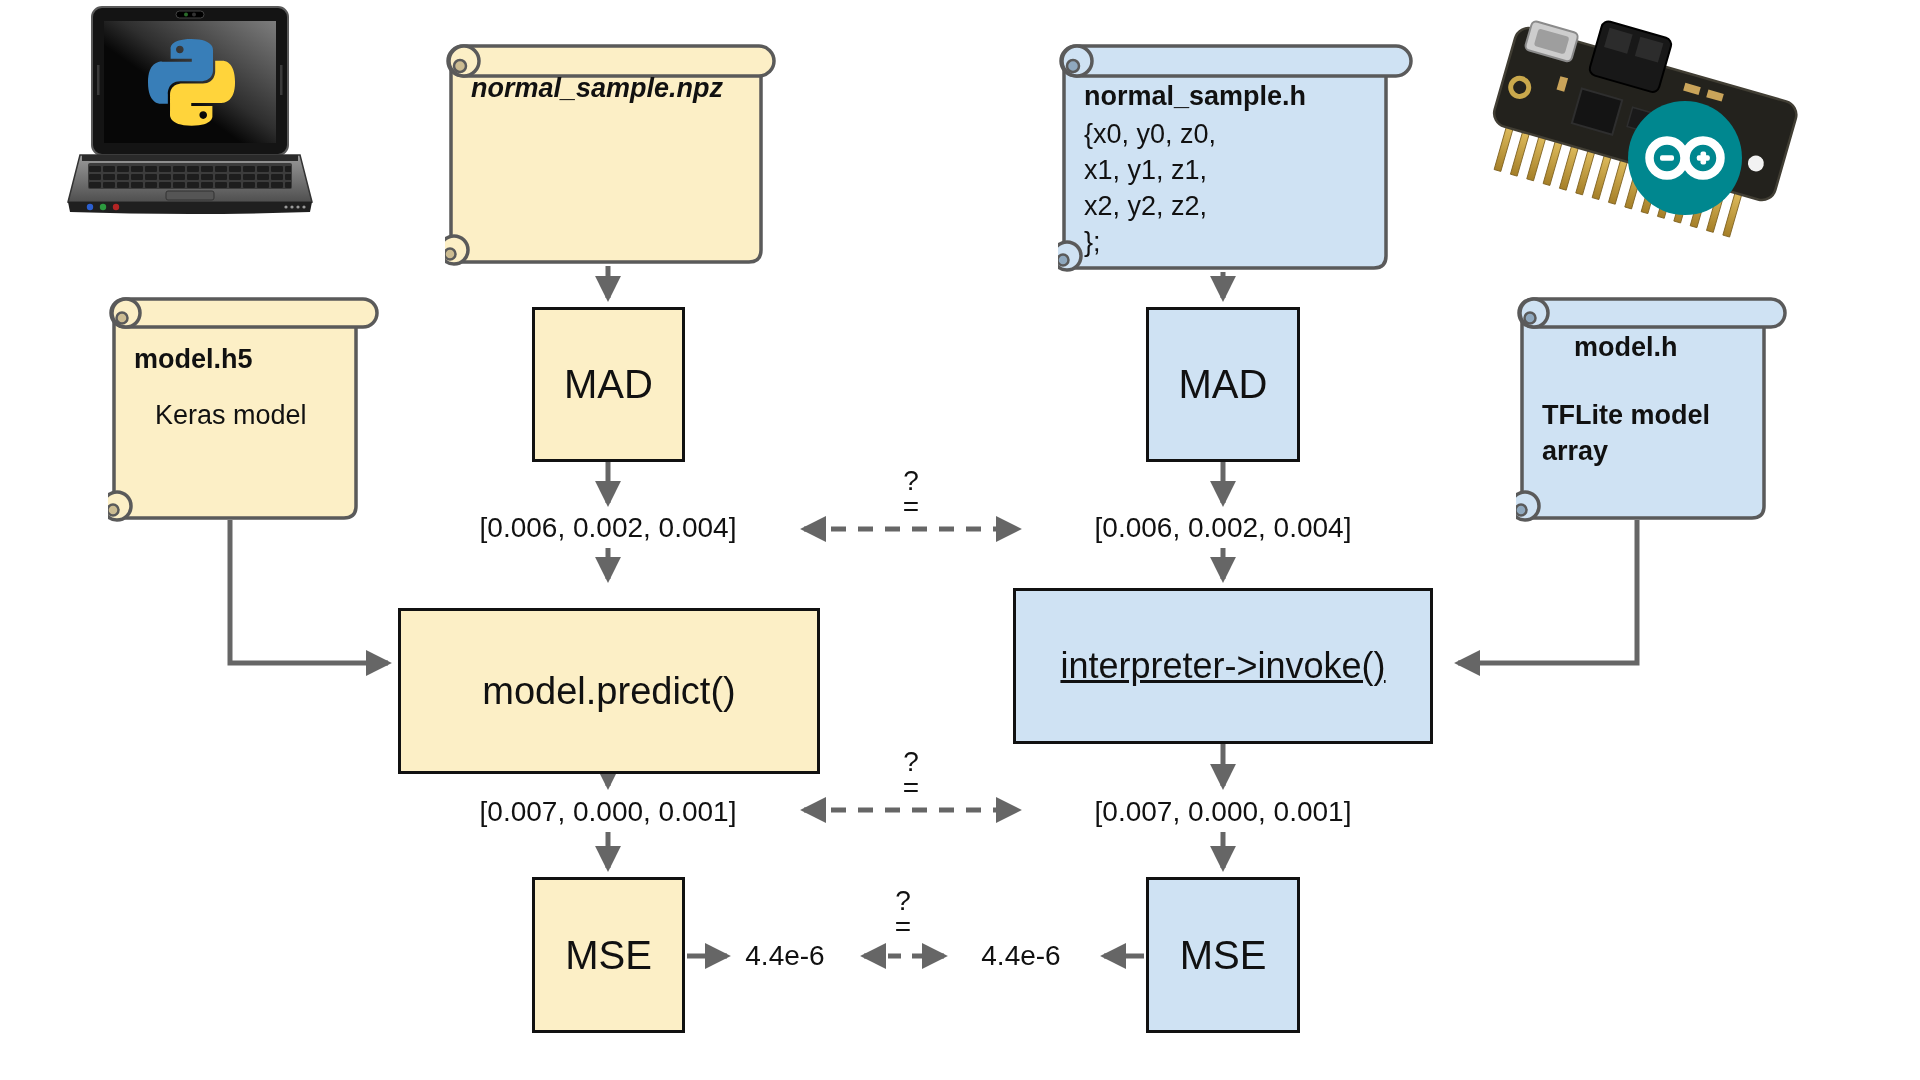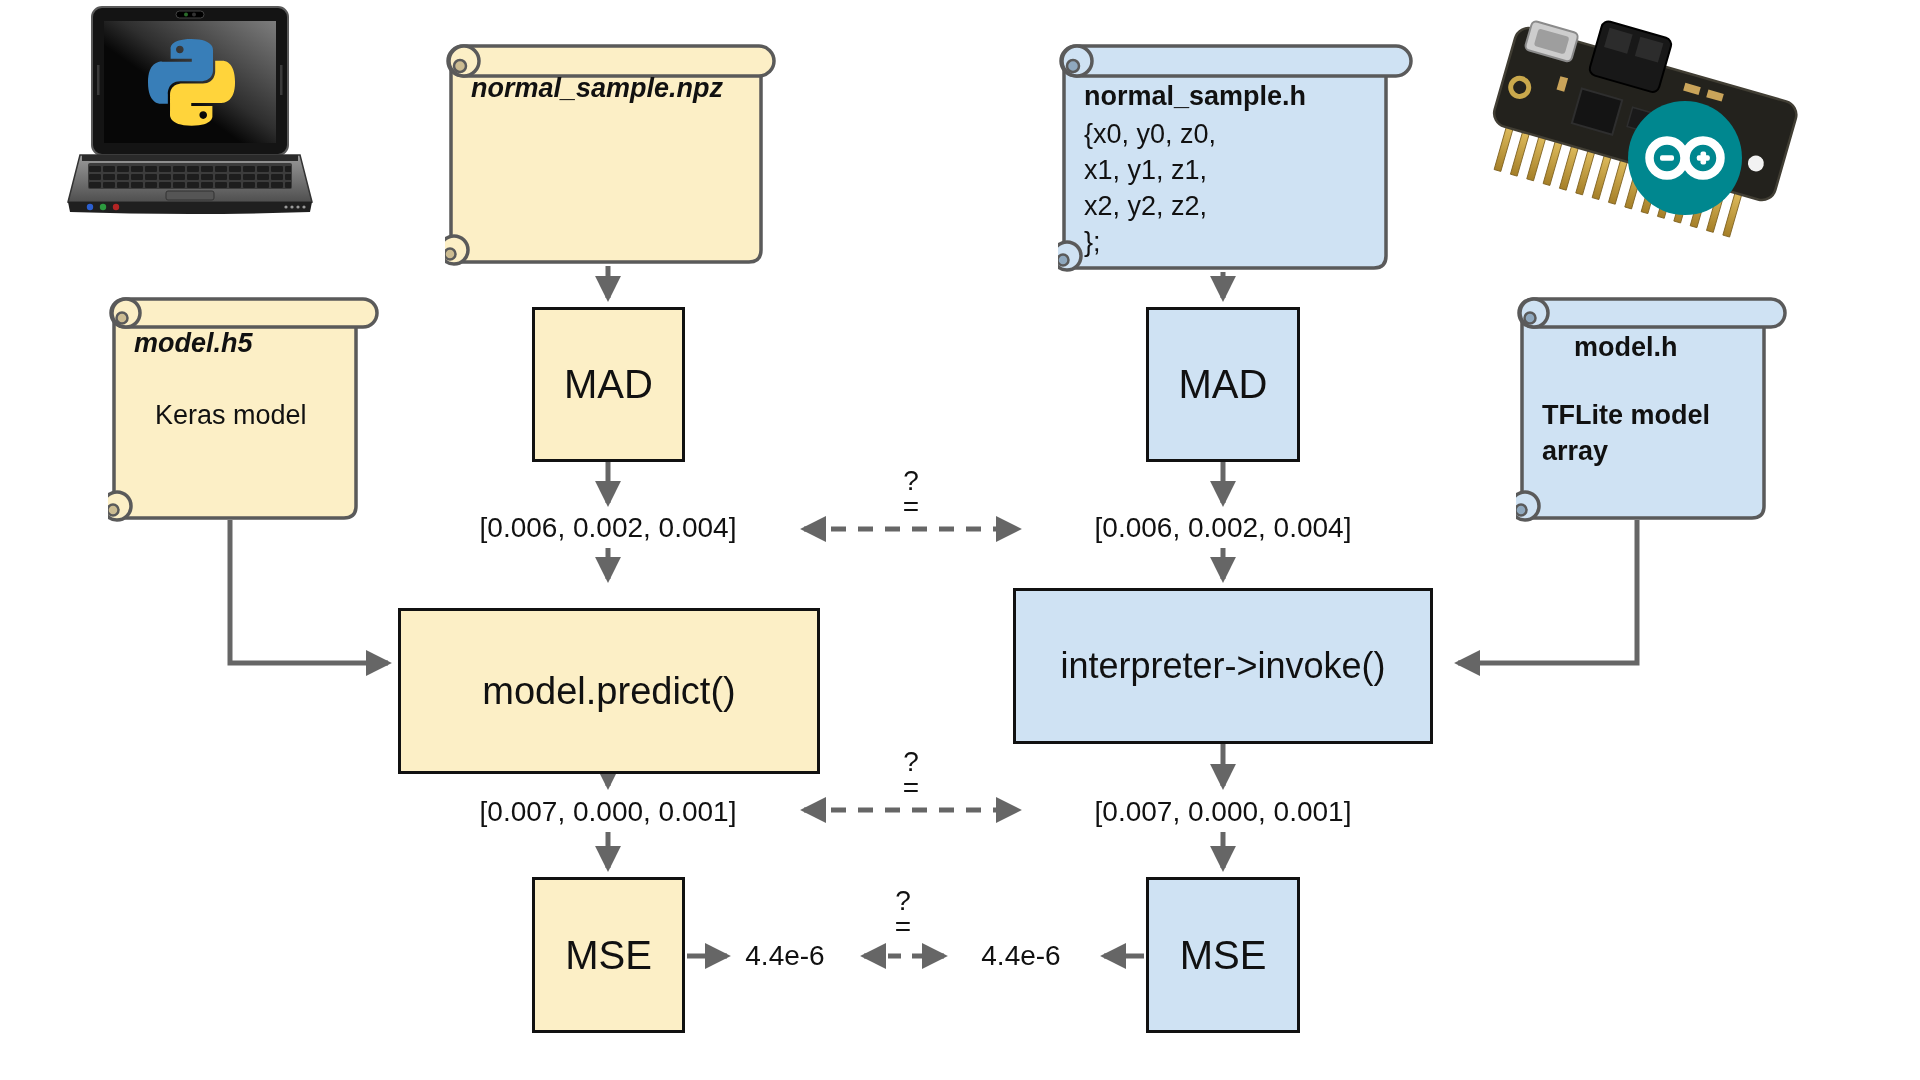--- a/index.html
+++ b/index.html
@@ -5,21 +5,21 @@
   html,body{margin:0;padding:0;background:#ffffff;}
   body{width:1920px;height:1080px;position:relative;overflow:hidden;
        font-family:"Liberation Sans","DejaVu Sans",sans-serif;color:#111;}
   .abs{position:absolute;}
   .box{position:absolute;display:flex;align-items:center;justify-content:center;
        border:3.5px solid #111;box-sizing:border-box;text-align:left;}
   .fill-y{background:#FCEFC6;}
   .fill-b{background:#CFE2F3;}
   .lbl-40{font-size:40px;}
   .lbl-38{font-size:38px;}
-  .lbl-36{font-size:36px;}
+  .lbl-36{font-size:36px;text-decoration:underline;}
   .val{position:absolute;font-size:28px;text-align:center;line-height:36px;}
   .qeq{position:absolute;text-align:center;font-size:28px;line-height:26px;}
   .qeq span{display:block;}
   .scroll{position:absolute;}
   .scroll svg{position:absolute;left:0;top:0;}
   .scroll-text{position:absolute;left:26px;top:34px;font-size:27px;line-height:36px;}
   .scroll-title{font-weight:bold;margin-bottom:2px;}
   .scroll-body{white-space:pre-line;}
   #connectors{position:absolute;left:0;top:0;}
 </style>
@@ -194,21 +194,21 @@
 
 <div class="scroll" style="left:108px;top:293px;width:272px;height:232px;">
   <svg width="272" height="232" viewBox="0 0 272 232">
     <path d="M6,30 H248 V213 Q248,225 236,225 H18 Q6,225 6,213 Z" fill="#FCEFC6" stroke="#5a5a5a" stroke-width="3.5"></path>
     <rect x="3" y="6" width="266" height="28" rx="14" fill="#FCEFC6" stroke="#5a5a5a" stroke-width="3.5"></rect>
     <circle cx="18" cy="20" r="14" fill="#FCEFC6" stroke="#5a5a5a" stroke-width="3.5"></circle>
     <circle cx="14" cy="25" r="5.5" fill="#CCBC92" stroke="#5a5a5a" stroke-width="2.5"></circle>
     <circle cx="9" cy="213" r="14" fill="#FCEFC6" stroke="#5a5a5a" stroke-width="3.5"></circle>
     <circle cx="5" cy="217" r="5.5" fill="#CCBC92" stroke="#5a5a5a" stroke-width="2.5"></circle>
   </svg>
-  <div class="scroll-text" style="top:32px;font-style:italic;">
+  <div class="scroll-text" style="top:48px;">
     <div class="scroll-title">model.h5</div>
   </div>
   <div class="scroll-text" style="top:104px;margin-left:21px;">
     <div class="scroll-body">Keras model</div>
   </div>
 </div>
 
 <div class="scroll" style="left:1516px;top:293px;width:272px;height:232px;">
   <svg width="272" height="232" viewBox="0 0 272 232">
     <path d="M6,30 H248 V213 Q248,225 236,225 H18 Q6,225 6,213 Z" fill="#CFE2F3" stroke="#5a5a5a" stroke-width="3.5"></path>

